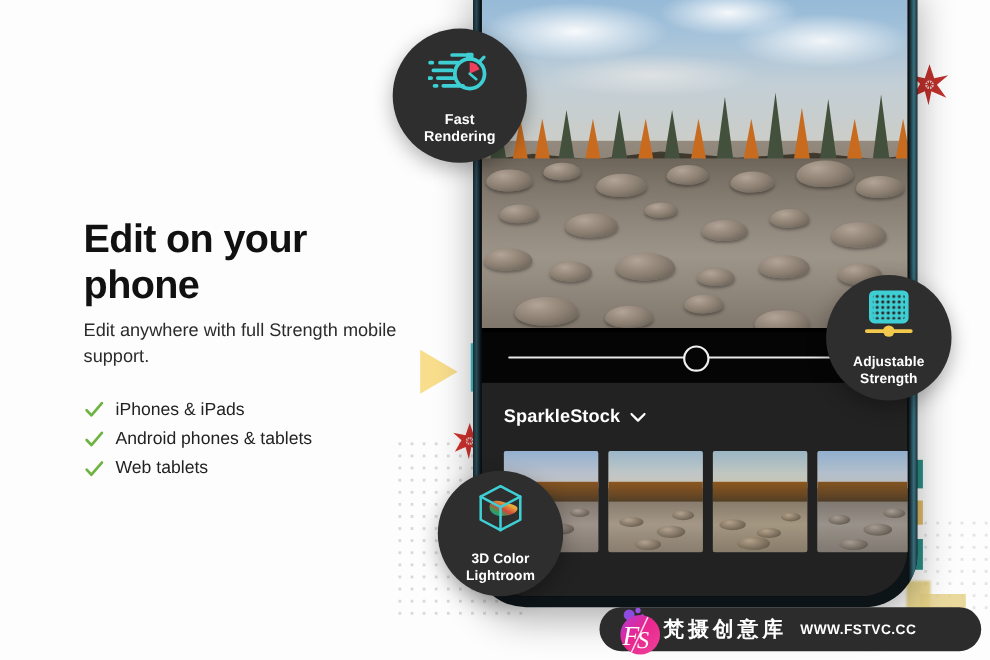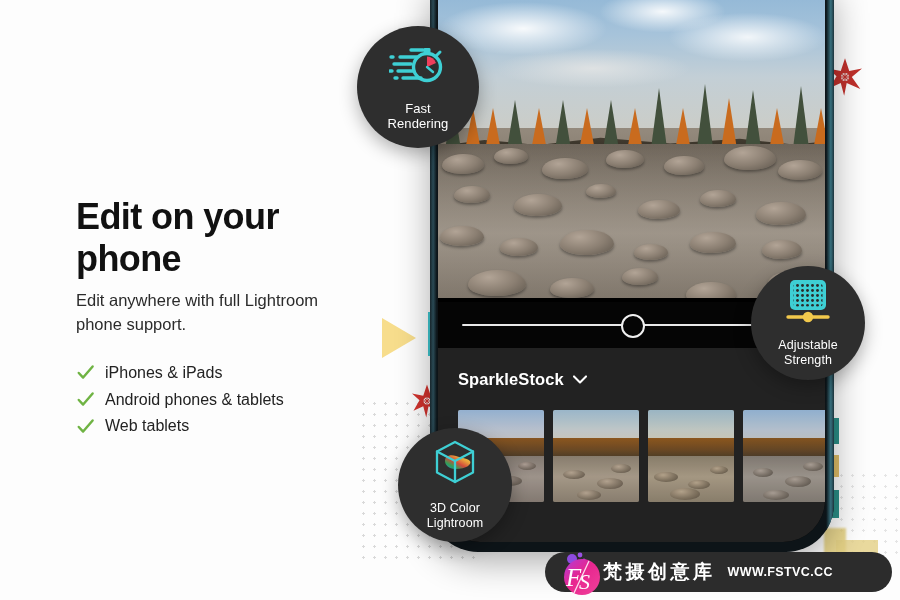--- a/index.html
+++ b/index.html
@@ -233,27 +233,27 @@
     color:#ffffff;
     display:flex; flex-direction:column;
     align-items:center; justify-content:center;
     text-align:center;
     box-shadow: 0 6px 18px rgba(0,0,0,.3);
     cursor:pointer;
   }
   .badge-label {
     font-size: 12.5px;
     line-height: 1.18;
-    font-weight: normal;
+    font-weight: bold;
     white-space: pre-line;
     margin-top: 14px;
     letter-spacing:.1px;
   }
   #badge-fast       { left: 357px; top: 26px;  width: 122px; height: 122px; }
-  #badge-strength   { left: 751px; top: 266px; width: 114px; height: 114px; }
+  #badge-strength   { left: 751px; top: 250px; width: 114px; height: 114px; }
   #badge-3d         { left: 398px; top: 428px; width: 114px; height: 114px; }
   #badge-fast .badge-label     { font-size: 13px; }
   #badge-strength .badge-label { font-size: 12.5px; }
   #badge-3d .badge-label       { font-size: 12.5px; }
 
   
   #watermark {
     position:absolute;
     left: 545px; bottom: 8px;
     width: 347px; height: 40px;
@@ -312,21 +312,21 @@
       <line x1="20" y1="17.4" x2="20" y2="26.6"></line>
       <line x1="15.4" y1="22" x2="24.6" y2="22"></line>
       <line x1="16.8" y1="18.8" x2="23.2" y2="25.2"></line>
       <line x1="23.2" y1="18.8" x2="16.8" y2="25.2"></line>
     </g>
   </svg>
 
   <div id="copy">
     <h1 id="headline">Edit on your
 phone</h1>
-    <p id="subcopy">Edit anywhere with full Lightroom phone support.</p>
+    <p id="subcopy">Edit anywhere with full Strength mobile support.</p>
     <ul id="feature-list">
       <li>
         <svg class="check-icon" viewBox="0 0 24 24">
           <path d="M3.5 12.6 L9 18.4 L21 4.4" fill="none" stroke="#6fb343" stroke-width="3.1" stroke-linecap="round" stroke-linejoin="round"></path>
         </svg>
         <span>iPhones &amp; iPads</span>
       </li>
       <li>
         <svg class="check-icon" viewBox="0 0 24 24">
           <path d="M3.5 12.6 L9 18.4 L21 4.4" fill="none" stroke="#6fb343" stroke-width="3.1" stroke-linecap="round" stroke-linejoin="round"></path>

